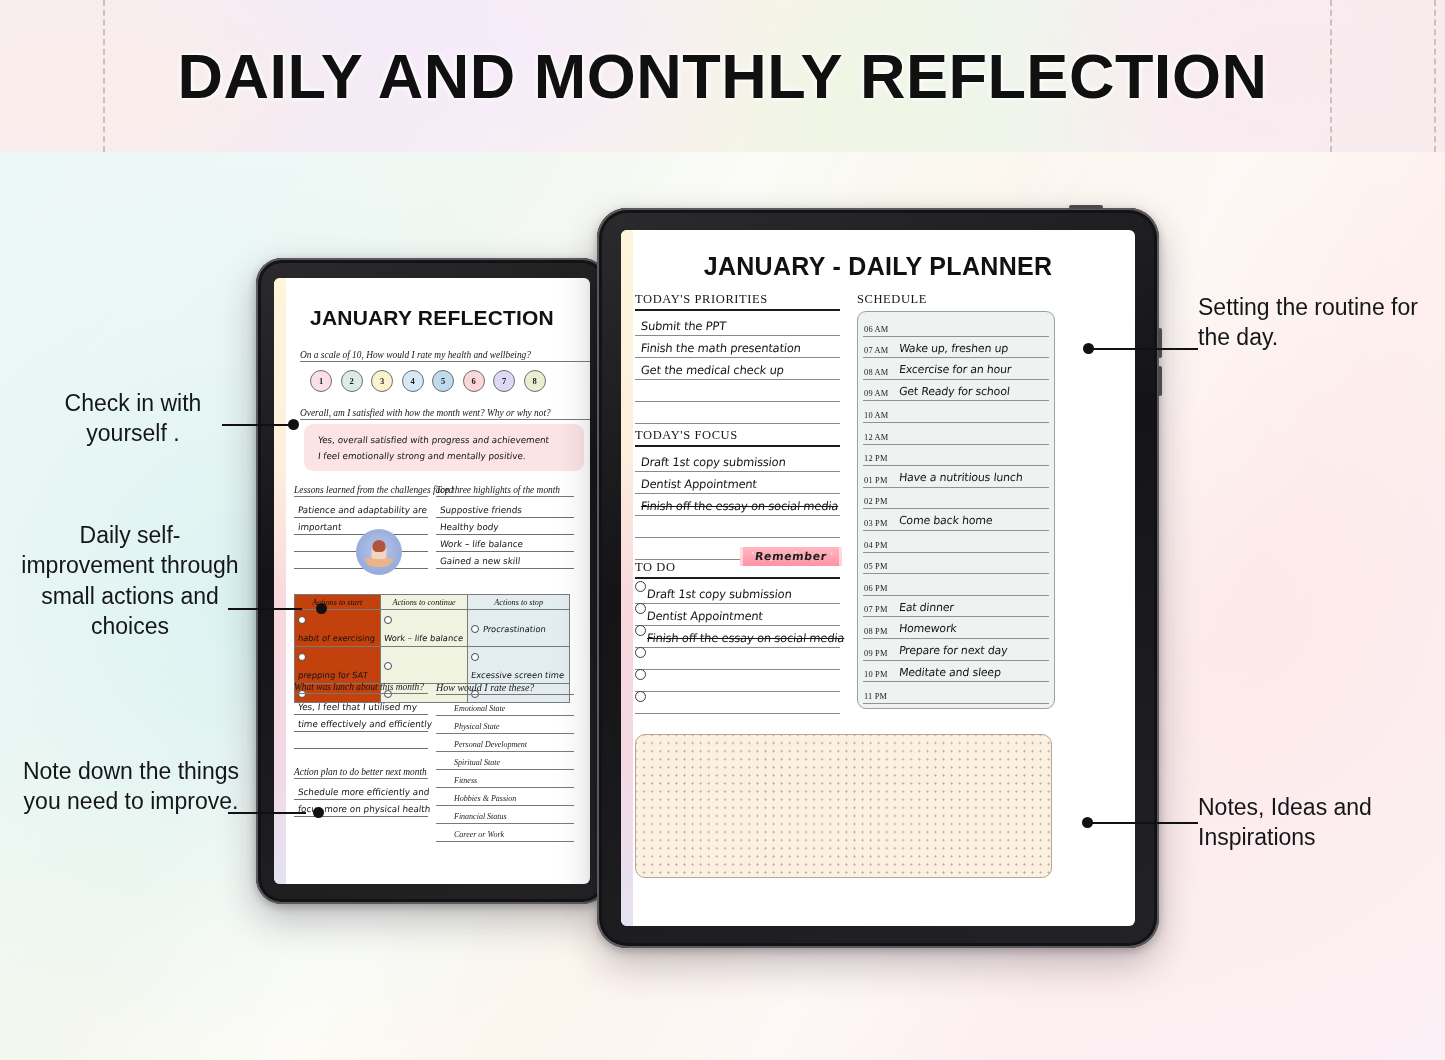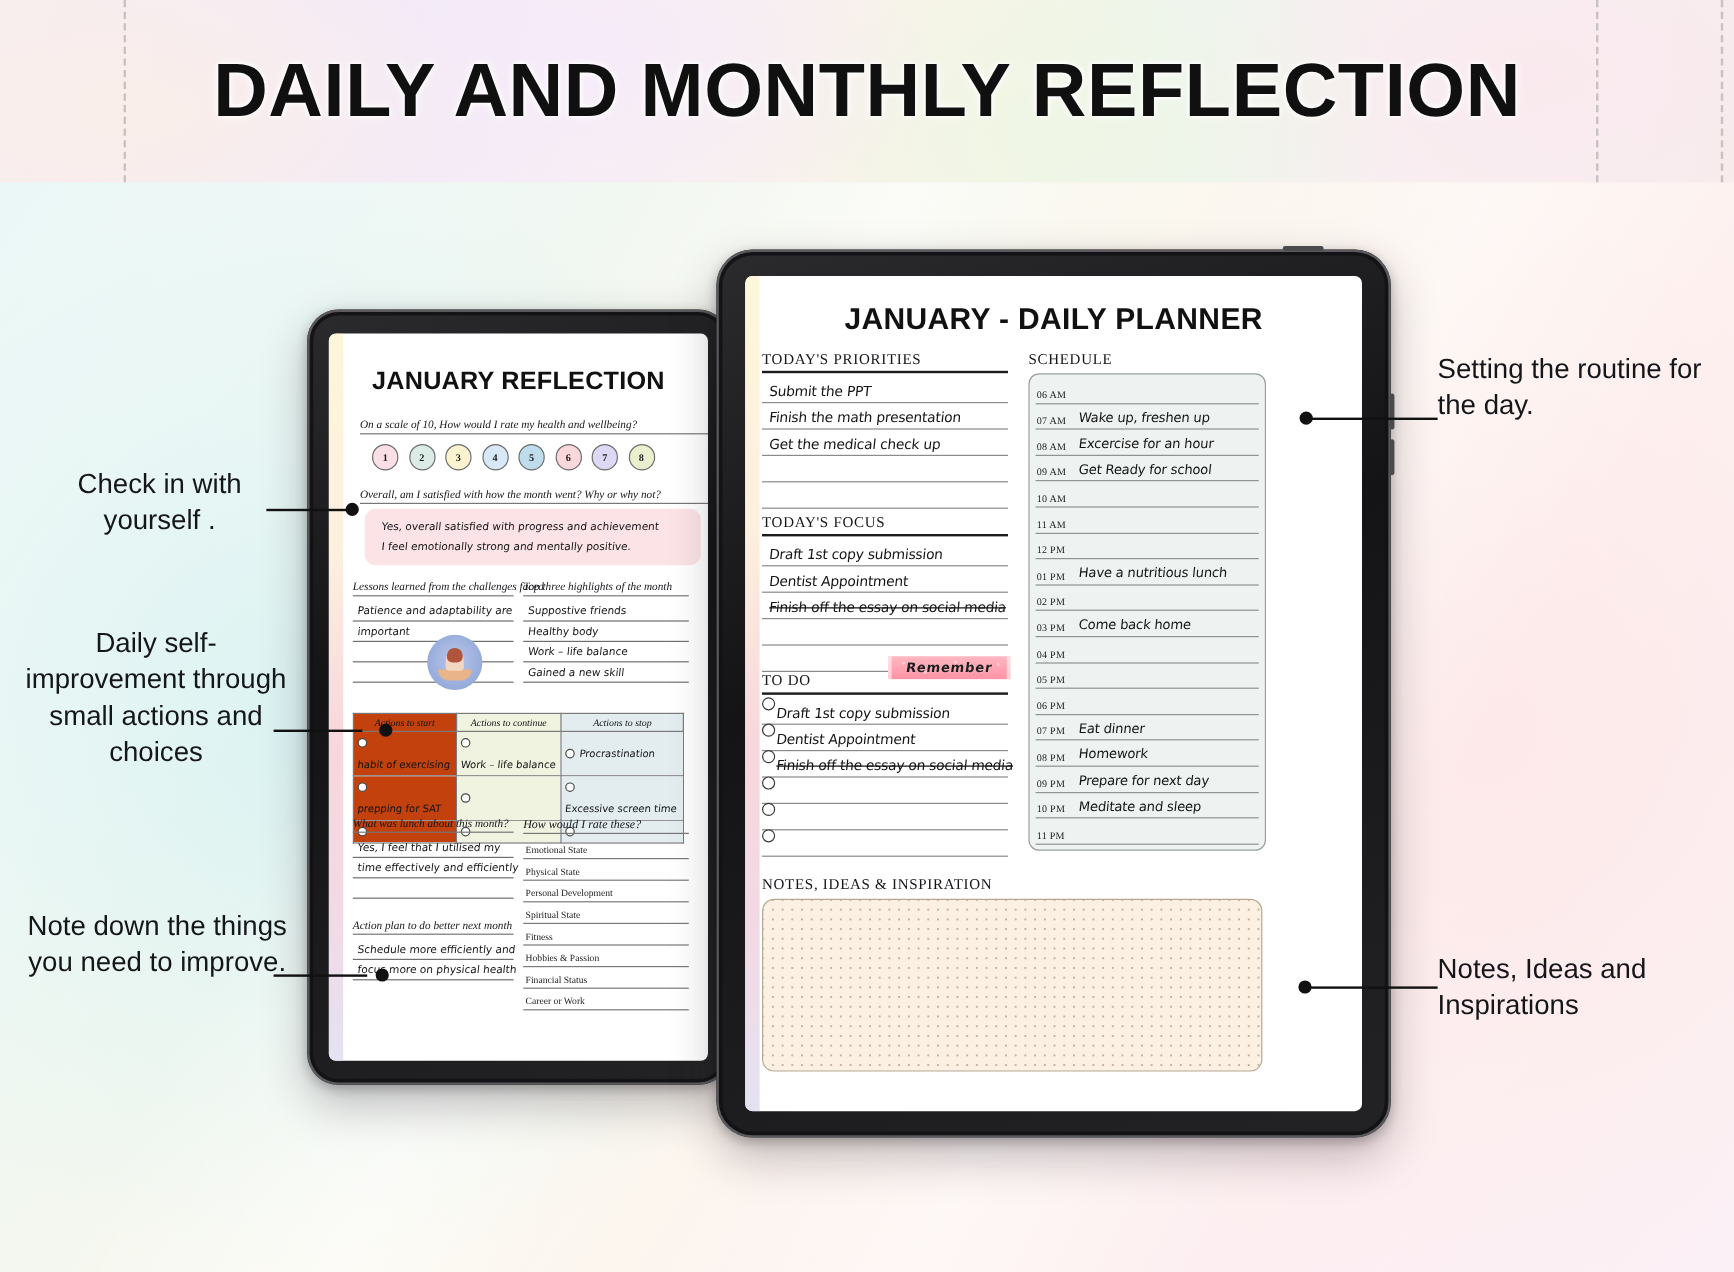--- a/index.html
+++ b/index.html
@@ -153,21 +153,21 @@
     padding:2.5px 0;border:1px solid #7a7a7a;text-align:center;}
   #rf-table td{border:1px solid #7a7a7a;height:15px;padding:0 0 0 3px;position:relative;}
   #rf-table td .bub{display:inline-block;width:6px;height:6px;border:1px solid #4a4a4a;border-radius:50%;background:#fff;vertical-align:middle;margin-right:4px;}
   #rf-table td .rf-hw{display:inline-block;vertical-align:middle;font-size:8.4px;}
   .col-a{background:#c2410c;} .col-b{background:#eff3e0;} .col-c{background:#e3edf0;}
 
   #rf-great{position:absolute;left:20px;top:404px;width:134px;}
   #rf-plan{position:absolute;left:20px;top:489px;width:134px;}
   #rf-howrate{position:absolute;left:162px;top:404px;width:138px;}
   .rate-line{border-bottom:1.2px solid #7a7a7a;height:17px;position:relative;}
-  .rate-line .lbl{position:absolute;left:2px;bottom:2px;font-family:"Liberation Serif",serif;font-size:8px;color:#1b1b1b;}
+  .rate-line .lbl{position:absolute;left:18px;bottom:2px;font-family:"Liberation Serif",serif;font-style:italic;font-size:8px;color:#1b1b1b;}
 
   
   .callout{position:absolute;font-size:23px;line-height:1.32;color:#15161a;font-weight:400;}
   .callout.c-left{text-align:center;}
   .callout.c-right{text-align:left;}
   .lead{position:absolute;height:0;border-top:2.4px solid #111;}
   .dot{position:absolute;width:11px;height:11px;border-radius:50%;background:#111;}
 </style>
 </head>
 <body>
@@ -446,21 +446,21 @@
             </div>
             <div class="srow">
               <span class="t">09 AM</span>
               <span class="hw">Get Ready for school</span>
             </div>
             <div class="srow">
               <span class="t">10 AM</span>
               <span class="hw"></span>
             </div>
             <div class="srow">
-              <span class="t">11 AM</span>
+              <span class="t">12 AM</span>
               <span class="hw"></span>
             </div>
             <div class="srow">
               <span class="t">12 PM</span>
               <span class="hw"></span>
             </div>
             <div class="srow">
               <span class="t">01 PM</span>
               <span class="hw">Have a nutritious lunch</span>
             </div>
@@ -501,21 +501,20 @@
               <span class="hw">Meditate and sleep</span>
             </div>
             <div class="srow">
               <span class="t">11 PM</span>
               <span class="hw"></span>
             </div>
           </div>
       </div>
 
       <div id="dp-notes">
-        <div class="sec-h">NOTES, IDEAS &amp; INSPIRATION</div>
         <div id="notes-pad"></div>
       </div>
     </div>
   </div>
 </div>
 
 <div class="callout c-left" style="left:22px;top:388px;width:222px;">Check in with yourself .</div>
 <div class="lead" style="left:222px;top:424px;width:72px;"></div>
 <div class="dot" style="left:288px;top:419px;"></div>
 

